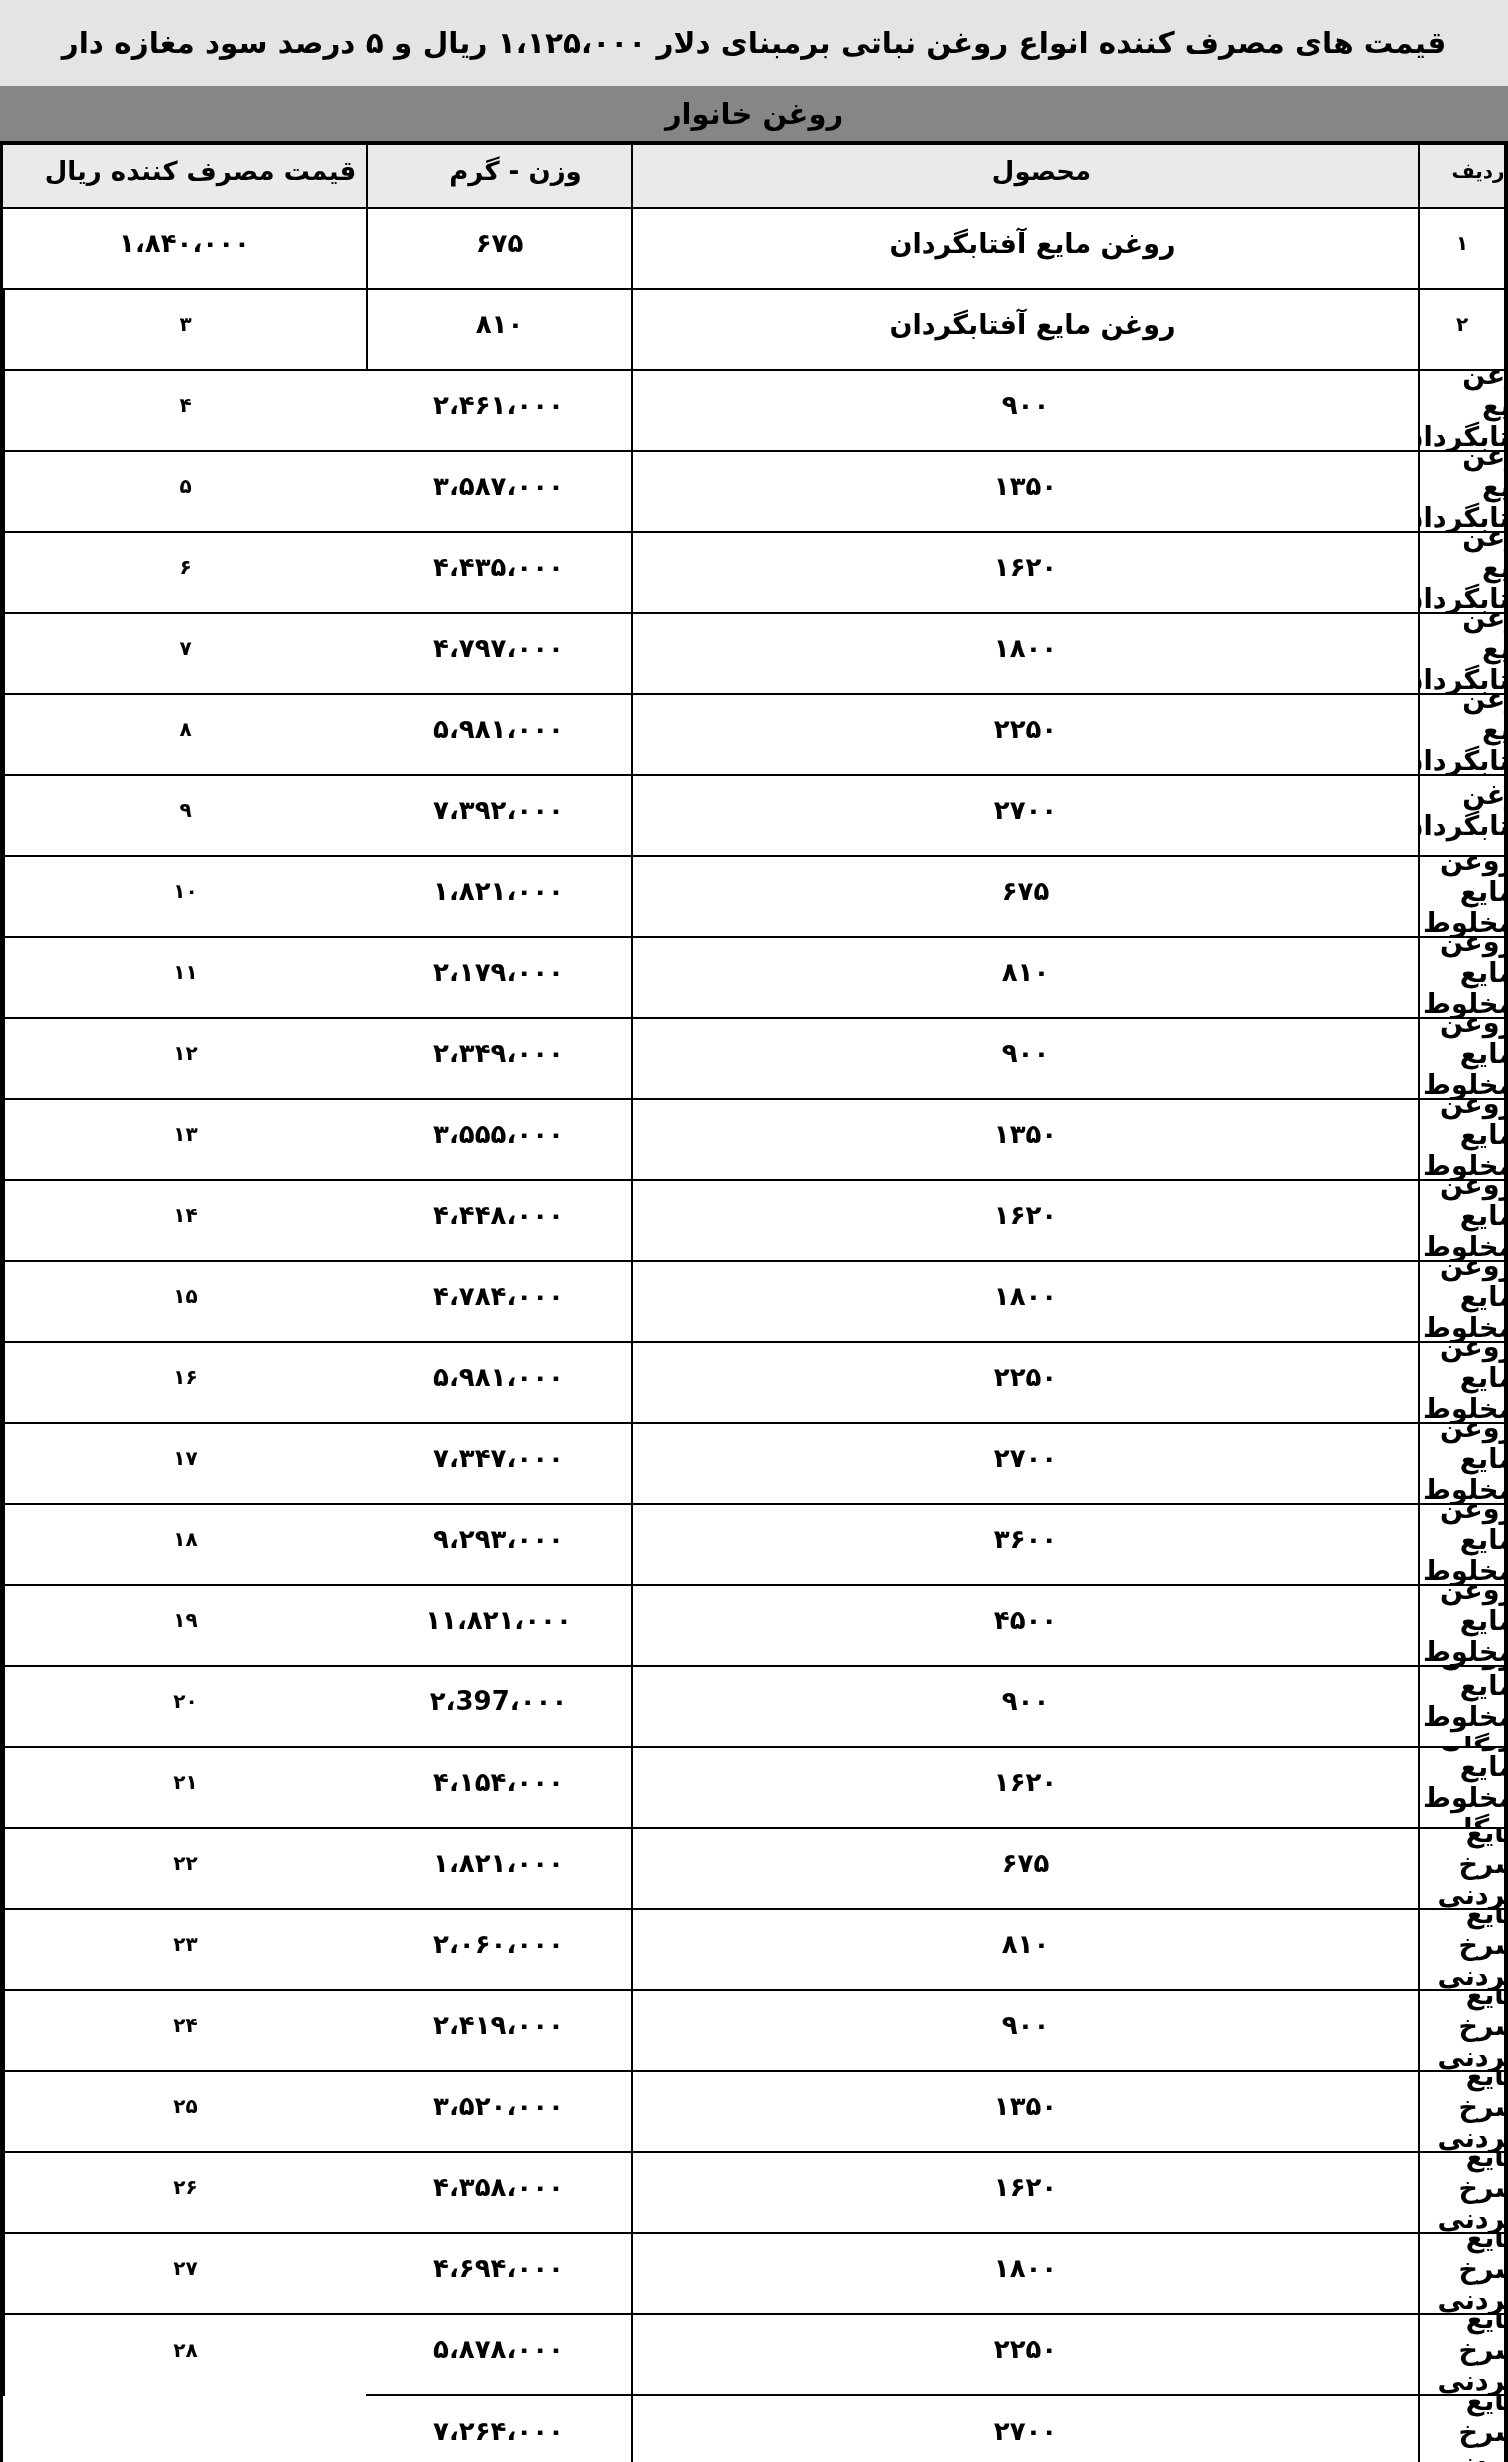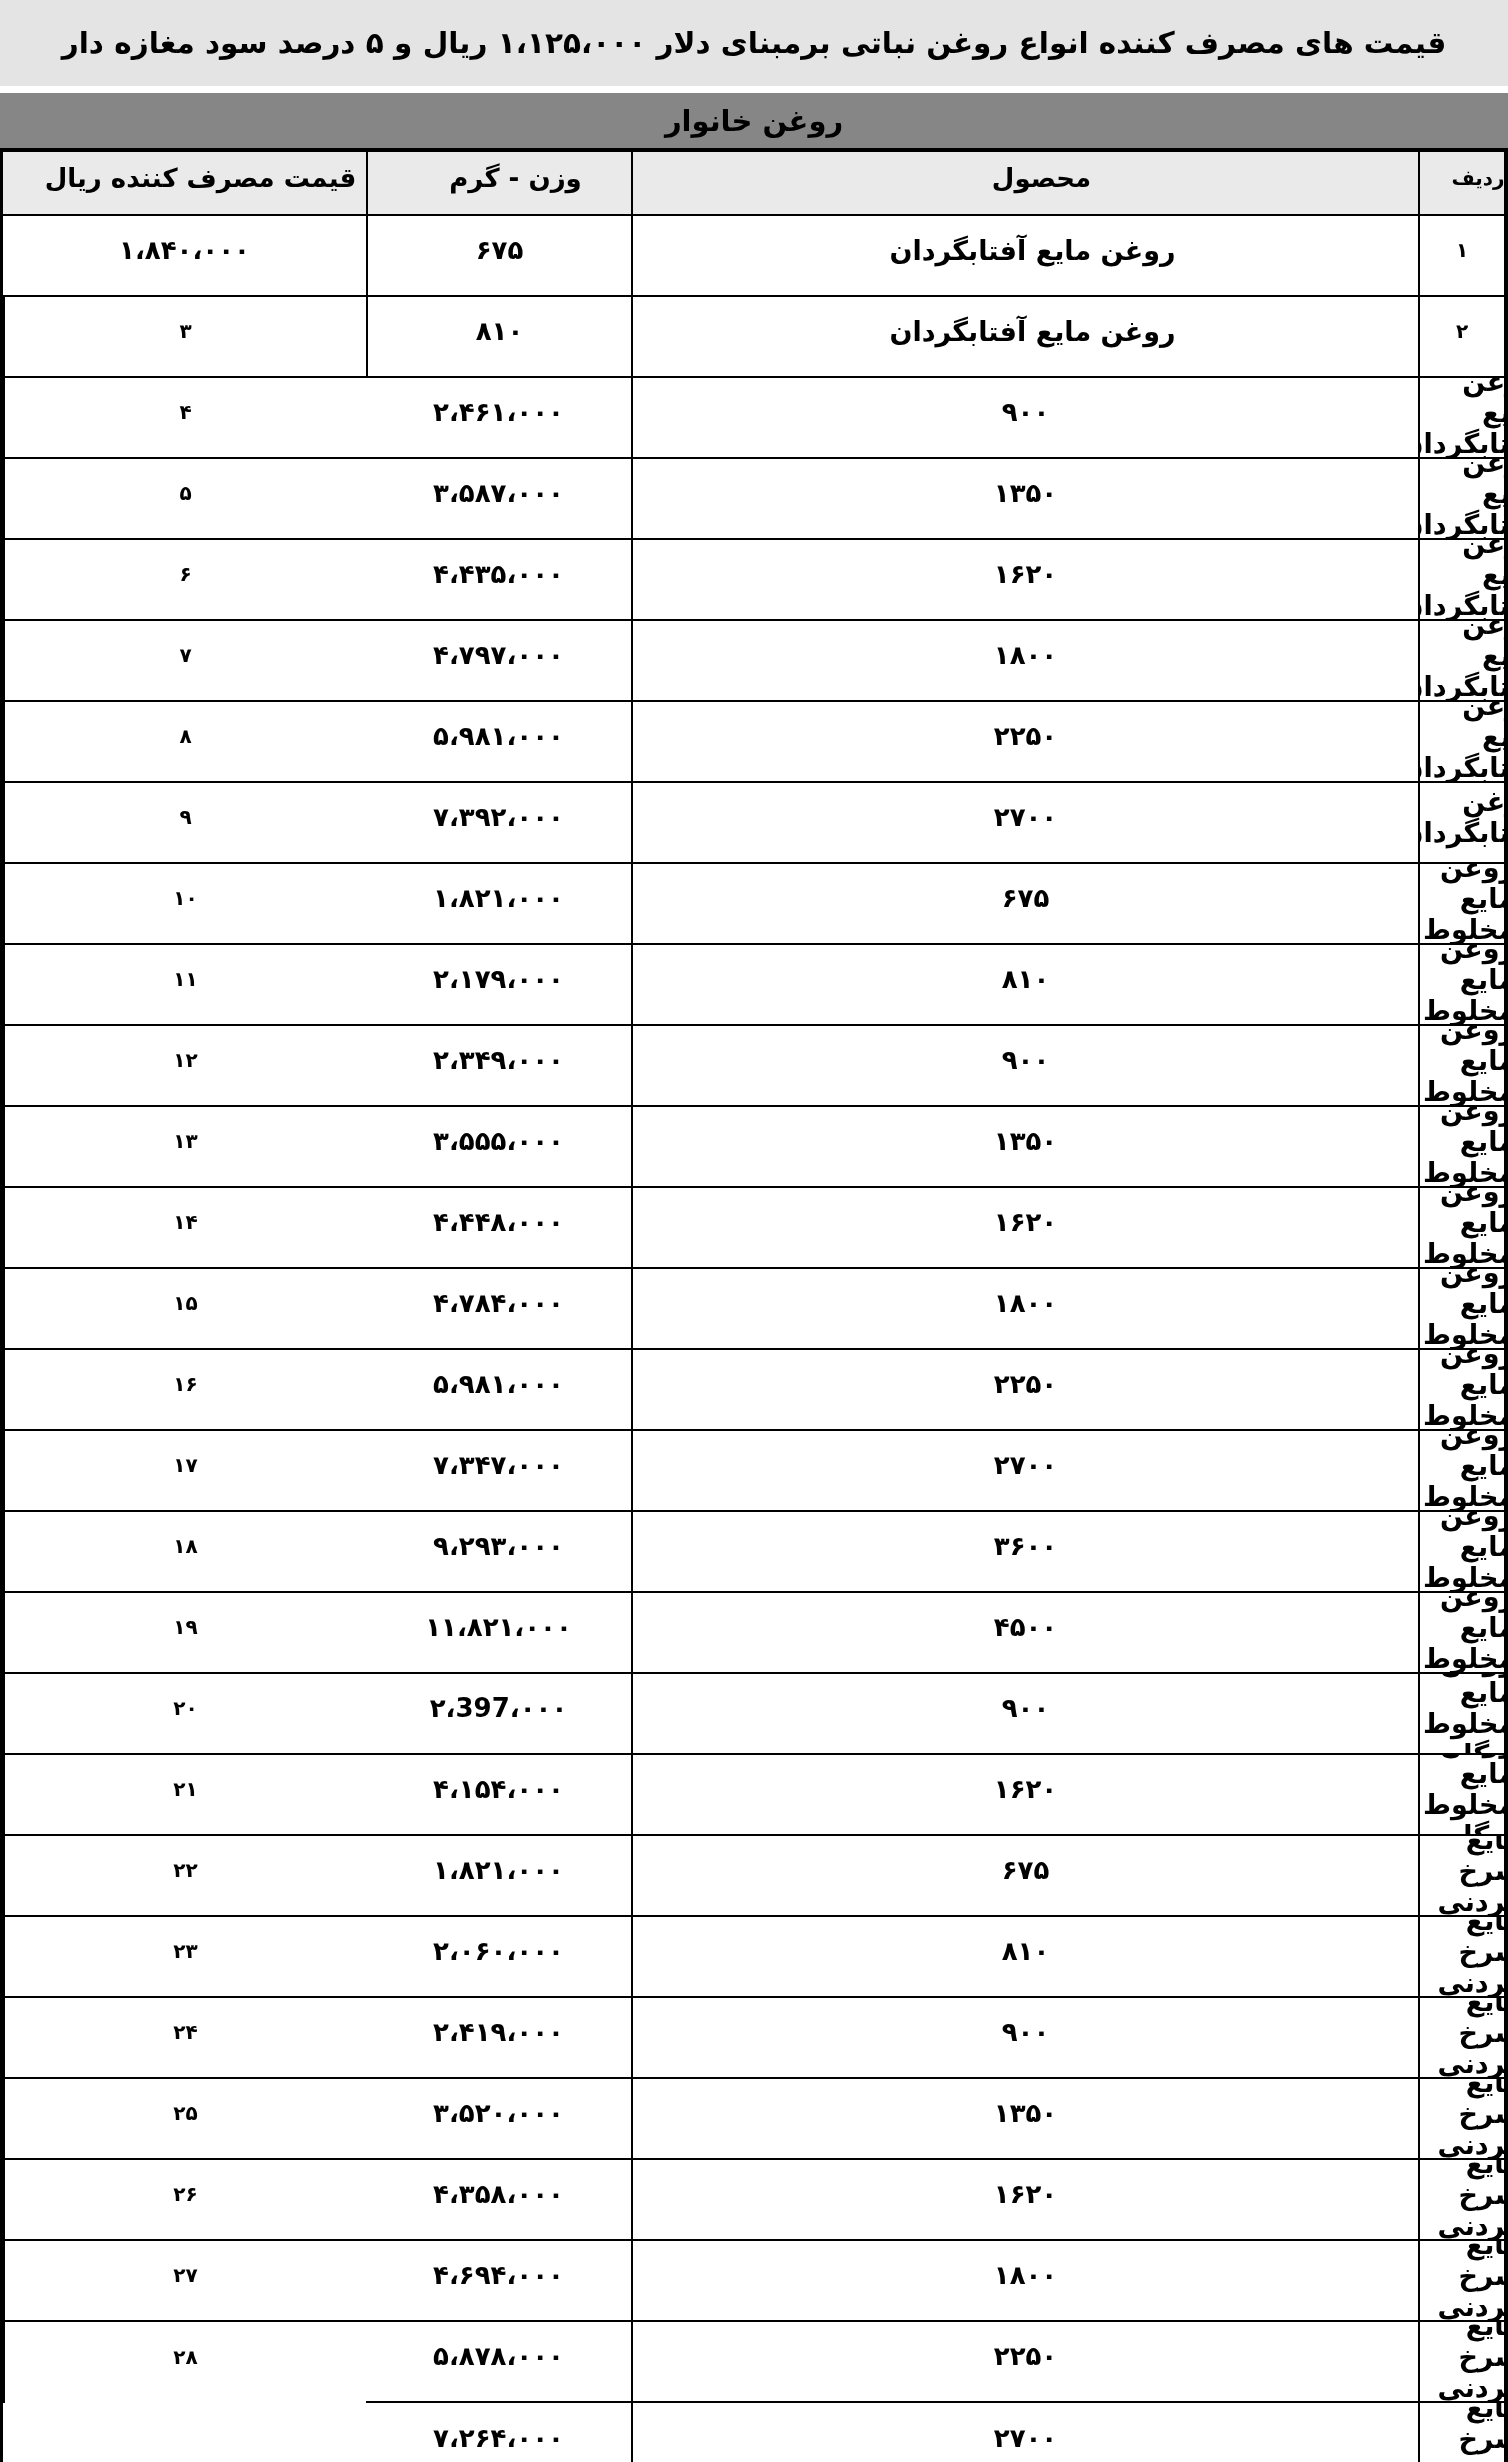--- a/index.html
+++ b/index.html
@@ -21,21 +21,21 @@
   .title-band{
     height:86px;
     background:var(--title-bg);
     display:flex;align-items:center;justify-content:center;
     font-size:29.5px;font-weight:700;
   }
   .section-band{
     height:55px;
     background:var(--band-bg);
     display:flex;align-items:center;justify-content:center;
-    font-size:29px;font-weight:700;margin-top:7px;
+    font-size:29px;font-weight:700;
   }
   .price-table{
     border-top:4.3px solid var(--border);
     border-bottom:5.2px solid var(--border);
     border-right:4.3px solid var(--border);
     border-left:3.5px solid var(--border);
     display:grid;
     grid-template-columns:86px 787px 265px 1fr;
     background:var(--row-bg);
   }

